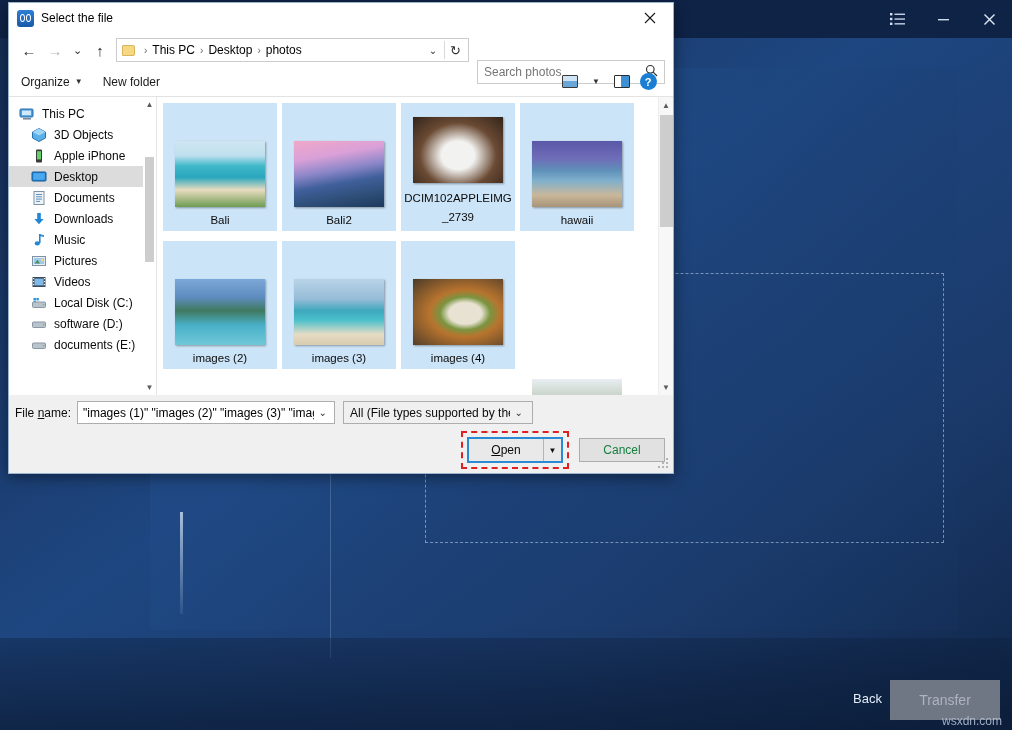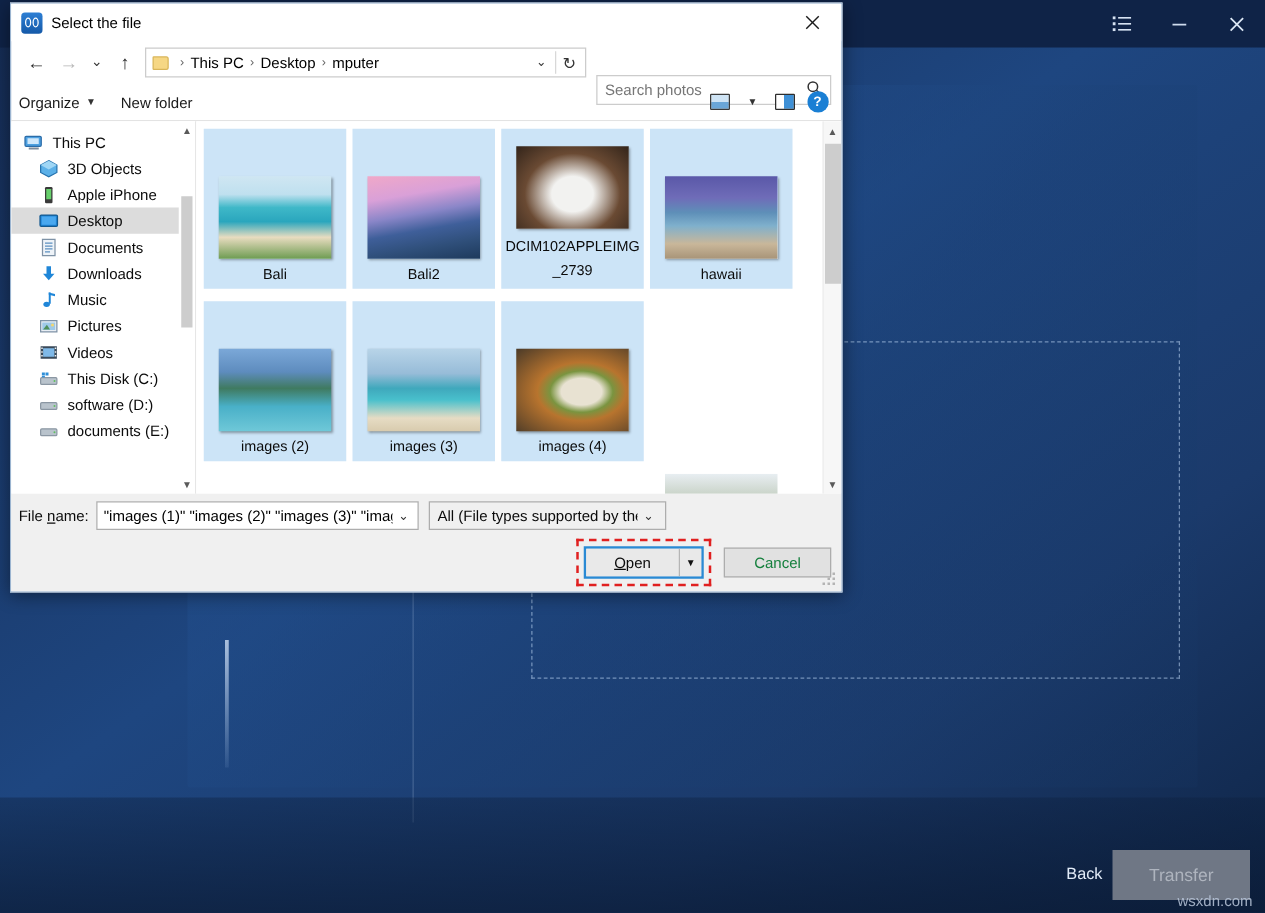--- a/index.html
+++ b/index.html
@@ -127,21 +127,21 @@
   #refresh { color:#333; font-size:13px; padding:0 3px; }
   #addr-sep { width:1px; height:18px; background:#d8d8d8; margin:0 2px; }
   #search-box {
     width:188px; height:24px; border:1px solid #cccccc; background:#fff;
     display:flex; align-items:center; padding:0 6px; margin-left:6px; flex:none;margin-top:44px;
   }
   #search-ph { flex:1; font-size:12px; color:#767676; }
   #search-ico { color:#333; font-size:12px; }
 
   #dlg-toolbar {
-    height:30px; display:flex; align-items:center; padding:0 6px; flex:none;
+    height:30px; display:flex; align-items:center; padding:0 12px; flex:none;
     border-bottom:1px solid #e3e3e3;
   }
   .tb-item { font-size:12px; color:#1a1a1a; margin-right:20px; display:flex; align-items:center; gap:5px; }
   .tb-caret { font-size:8px; color:#333; }
   .tb-spacer { flex:1; }
   .tb-ico { width:26px; height:22px; display:flex; align-items:center; justify-content:center; }
   #view-ico { width:16px;height:13px;border:1.5px solid #3a3a3a;border-radius:1px;
               background:linear-gradient(180deg,#cfe4f5 50%,#6aa6d8 50%); }
   #pane-ico { width:16px;height:13px;border:1.5px solid #2d2d2d;border-radius:1px;
               background:linear-gradient(90deg,#fff 0 45%,#3e90d6 45% 100%); }
@@ -327,21 +327,21 @@
     <div class="nav-arrow">↑</div>
 
     <div id="addr-bar">
       <div id="addr-folder"></div>
       <div id="crumbs">
         <span class="sep">›</span>
         <span>This PC</span>
         <span class="sep">›</span>
         <span>Desktop</span>
         <span class="sep">›</span>
-        <span>mputer</span>
+        <span>photos</span>
       </div>
       <span class="chev">⌄</span>
       <span id="addr-sep"></span>
       <span id="refresh">↻</span>
     </div>
 
     <div id="search-box">
       <span id="search-ph">Search photos</span>
       <span id="search-ico">
         <svg width="13" height="13" viewBox="0 0 13 13">
@@ -487,21 +487,21 @@
           <svg width="16" height="16" viewBox="0 0 16 16">
               <rect x="1.5" y="7" width="13" height="5.5" rx="1" fill="#b9c3cc" stroke="#8b97a3"></rect>
               <g fill="#2f8fd8">
                 <rect x="2.5" y="3" width="2.4" height="2.4"></rect>
                 <rect x="5.4" y="3" width="2.4" height="2.4"></rect>
                 <rect x="2.5" y="5.8" width="2.4" height="1"></rect>
               </g>
               <circle cx="12.6" cy="9.8" r="0.8" fill="#5fbf5f"></circle>
             </svg>
         </span>
-        <span>This Disk (C:)</span>
+        <span>Local Disk (C:)</span>
       </div>
       <div class="side-item">
         <span class="si-ico">
           <svg width="16" height="16" viewBox="0 0 16 16">
               <rect x="1.5" y="6" width="13" height="5.5" rx="1" fill="#b9c3cc" stroke="#8b97a3"></rect>
               <circle cx="12.6" cy="8.8" r="0.8" fill="#5fbf5f"></circle>
             </svg>
         </span>
         <span>software (D:)</span>
       </div>

